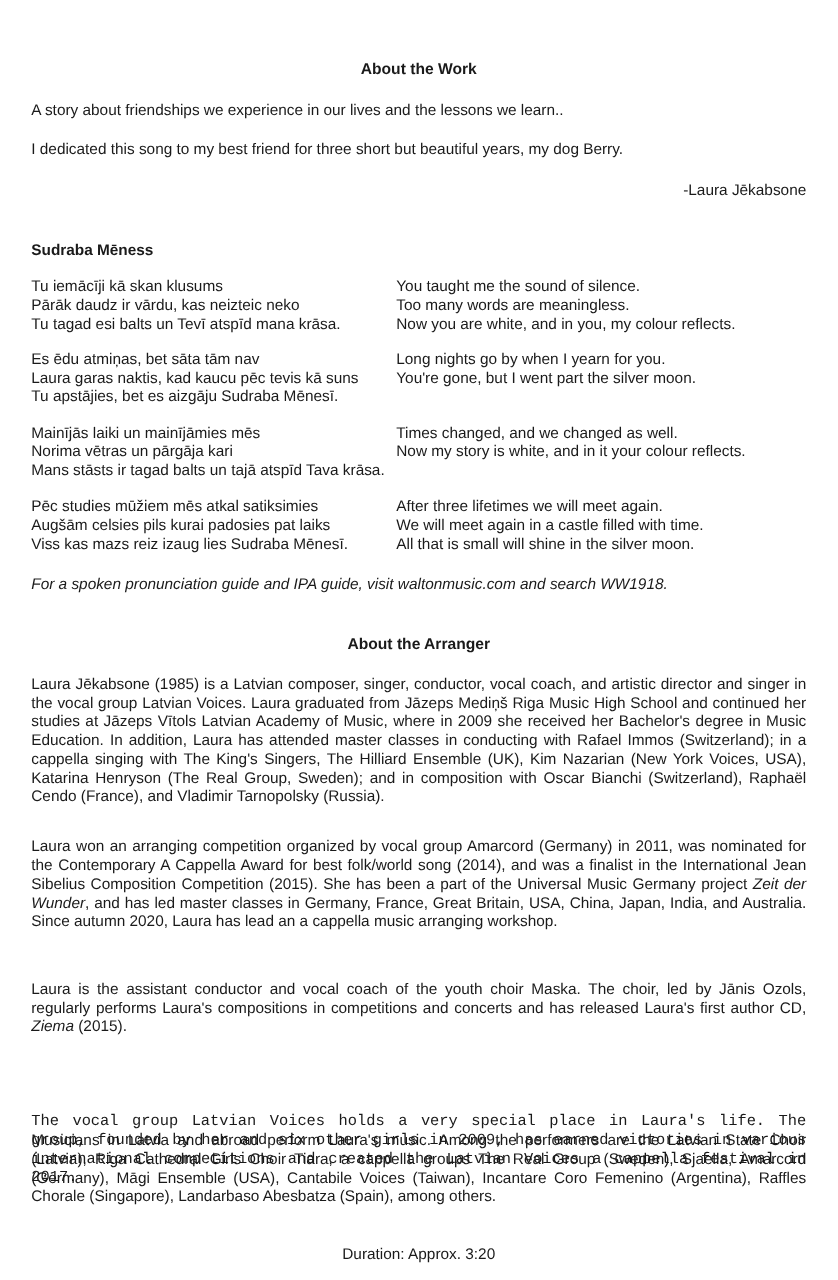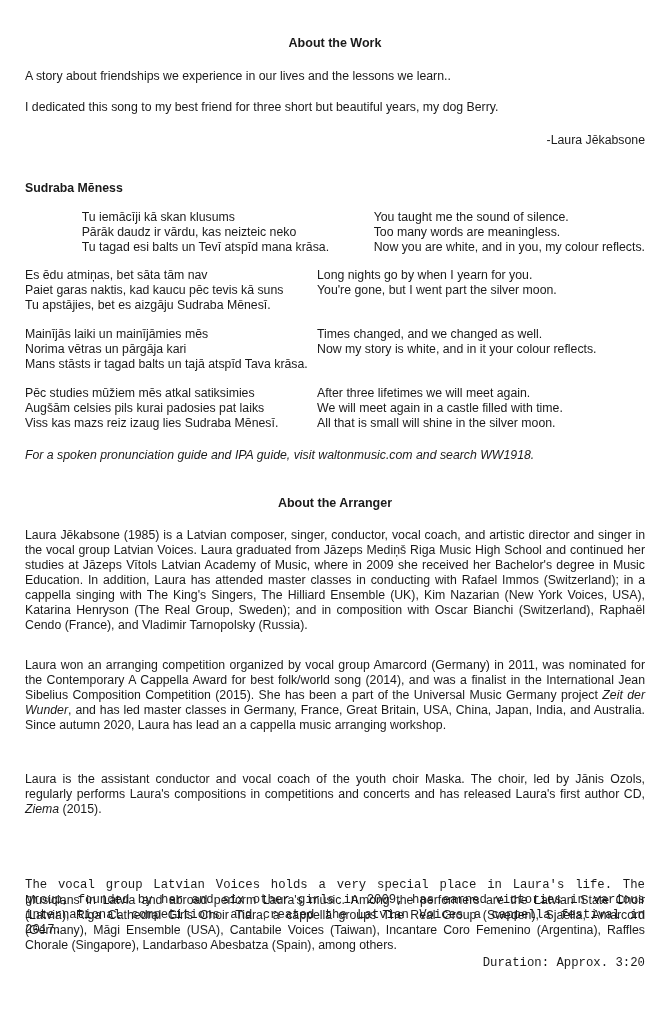--- a/index.html
+++ b/index.html
@@ -12,51 +12,51 @@
   .h-center { text-align:center; font-weight:bold; font-size:12.5px; }
   .p { margin:0; }
   .sig { text-align:right; }
   .poem-title { font-weight:bold; }
   .stanza { display:flex; }
   .stanza .lv { width:292px; }
   .stanza .en { }
   .line { white-space:nowrap; }
   .italic { font-style:italic; }
   .just { text-align:justify; }
-  .abs { position:absolute; left:0; width:620px; }
+  .abs { position:absolute; left:0; width:620px;margin-top:12px; }
 </style>
 </head>
 <body>
 
 <div class="page">
 
   <div class="abs h-center" style="top:36px;">About the Work</div>
   <p class="abs p" style="top:69px;">A story about friendships we experience in our lives and the lessons we learn..</p>
   <p class="abs p" style="top:100px;">I dedicated this song to my best friend for three short but beautiful years, my dog Berry.</p>
   <p class="abs p sig" style="top:133px;">-Laura Jēkabsone</p>
 
   <div class="abs poem-title" style="top:181px;">Sudraba Mēness</div>
 
-  <div class="abs stanza" style="top:210px;justify-content:flex-end;">
+  <div class="abs stanza" style="top:210px;">
     <div class="lv">
       <div class="line">Tu iemācīji kā skan klusums</div>
       <div class="line">Pārāk daudz ir vārdu, kas neizteic neko</div>
       <div class="line">Tu tagad esi balts un Tevī atspīd mana krāsa.</div>
     </div>
     <div class="en">
       <div class="line">You taught me the sound of silence.</div>
       <div class="line">Too many words are meaningless.</div>
       <div class="line">Now you are white, and in you, my colour reflects.</div>
     </div>
   </div>
 
   <div class="abs stanza" style="top:268px;">
     <div class="lv">
       <div class="line">Es ēdu atmiņas, bet sāta tām nav</div>
-      <div class="line">Paiet garas naktis, kad kaucu pēc tevis kā suns</div>
+      <div class="line">Laura garas naktis, kad kaucu pēc tevis kā suns</div>
       <div class="line">Tu apstājies, bet es aizgāju Sudraba Mēnesī.</div>
     </div>
     <div class="en">
       <div class="line">Long nights go by when I yearn for you.</div>
       <div class="line">You're gone, but I went part the silver moon.</div>
     </div>
   </div>
 
   <div class="abs stanza" style="top:327px;">
     <div class="lv">
@@ -90,14 +90,14 @@
   <p class="abs p just" style="top:528px;">Laura Jēkabsone (1985) is a Latvian composer, singer, conductor, vocal coach, and artistic director and singer in the vocal group Latvian Voices. Laura graduated from Jāzeps Mediņš Riga Music High School and continued her studies at Jāzeps Vītols Latvian Academy of Music, where in 2009 she received her Bachelor's degree in Music Education. In addition, Laura has attended master classes in conducting with Rafael Immos (Switzerland); in a cappella singing with The King's Singers, The Hilliard Ensemble (UK), Kim Nazarian (New York Voices, USA), Katarina Henryson (The Real Group, Sweden); and in composition with Oscar Bianchi (Switzerland), Raphaël Cendo (France), and Vladimir Tarnopolsky (Russia).</p>
 
   <p class="abs p just" style="top:658px;"><span>Laura won an arranging competition organized by vocal group Amarcord (Germany) in 2011, was nominated for the Contemporary A Cappella Award for best folk/world song (2014), and was a finalist in the International Jean Sibelius Composition Competition (2015). She has been a part of the Universal Music Germany project </span><span class="italic">Zeit der Wunder</span><span>, and has led master classes in Germany, France, Great Britain, USA, China, Japan, India, and Australia. Since autumn 2020, Laura has lead an a cappella music arranging workshop.</span></p>
 
   <p class="abs p just" style="top:772px;"><span>Laura is the assistant conductor and vocal coach of the youth choir Maska. The choir, led by Jānis Ozols, regularly performs Laura's compositions in competitions and concerts and has released Laura's first author CD, </span><span class="italic">Ziema</span><span> (2015).</span></p>
 
   <p class="abs p just" style="top:878px;font-family:Liberation Mono, monospace;">The vocal group Latvian Voices holds a very special place in Laura's life. The group, founded by her and six other girls in 2009, has earned victories in various international competitions and created the Latvian Voices a cappella festival in 2017.</p>
 
   <p class="abs p just" style="top:893px;">Musicians in Latvia and abroad perform Laura's music. Among the performers are the Latvian State Choir (Latvia), Riga Cathedral Girls Choir Tiara, a cappella groups The Real Group (Sweden), Sjaella, Amarcord (Germany), Māgi Ensemble (USA), Cantabile Voices (Taiwan), Incantare Coro Femenino (Argentina), Raffles Chorale (Singapore), Landarbaso Abesbatza (Spain), among others.</p>
 
-  <div class="abs" style="top:956px; text-align:right;font-family:Liberation Mono, monospace;">Duration: Approx. 3:20</div>
+  <div class="abs" style="top:984px; text-align:center;">Duration: Approx. 3:20</div>
 </div>
 
 </body></html>

